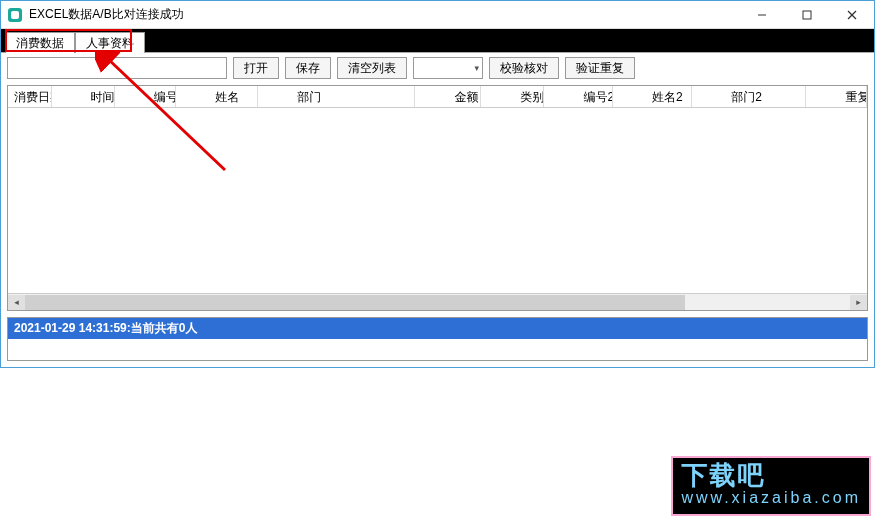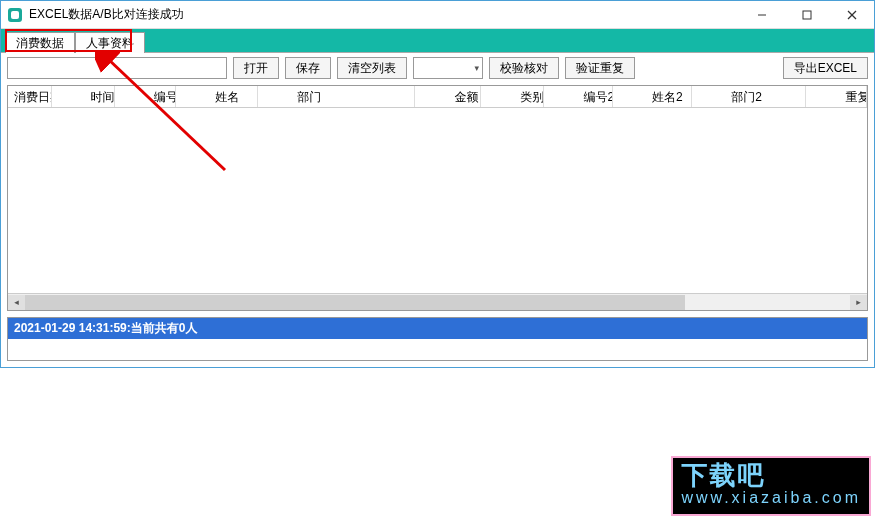--- a/index.html
+++ b/index.html
@@ -35,21 +35,21 @@
 .title-text { flex: 1; font-size: 12px; }
 .win-btns { display: flex; height: 100%; }
 .win-btn {
   width: 45px; height: 100%;
   display: flex; align-items: center; justify-content: center;
   font-size: 14px; color: #333;
 }
 
 .tabs {
   display: flex;
-  background: #14b8a6;
+  background: #000000;
   padding: 2px 4px 0 4px;
   height: 24px;
   border-bottom: 1px solid #aaa;
 }
 .tab {
   padding: 2px 10px;
   border: 1px solid #999;
   border-bottom: none;
   background: #fdfdfd;
   margin-right: 0;
@@ -242,21 +242,20 @@
     <button class="btn">打开</button>
     <button class="btn">保存</button>
     <button class="btn">清空列表</button>
     <div class="dropdown">
       <span></span>
       <span style="font-size:9px;color:#555;">▾</span>
     </div>
     <button class="btn">校验核对</button>
     <button class="btn">验证重复</button>
     <div class="spacer"></div>
-    <button class="btn">导出EXCEL</button>
   </div>
 
   <div class="table-wrap">
     <div class="thead" id="thead-row">
         <div class="th" style="width: 70px;">消费日期</div>
         <div class="th" style="width: 45px;">时间</div>
         <div class="th" style="width: 42px;">编号</div>
         <div class="th" style="width: 80px;">姓名</div>
         <div class="th" style="width: 220px; font-family: Liberation Serif, serif;">部门</div>
         <div class="th" style="width: 50px;">金额</div>

